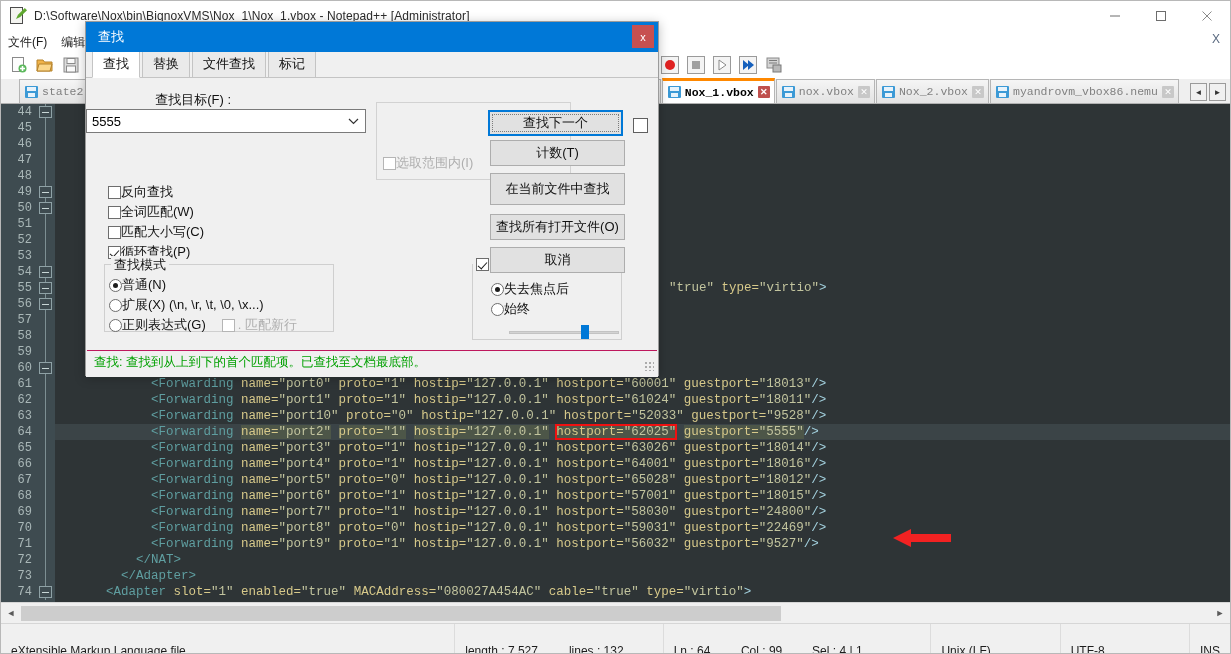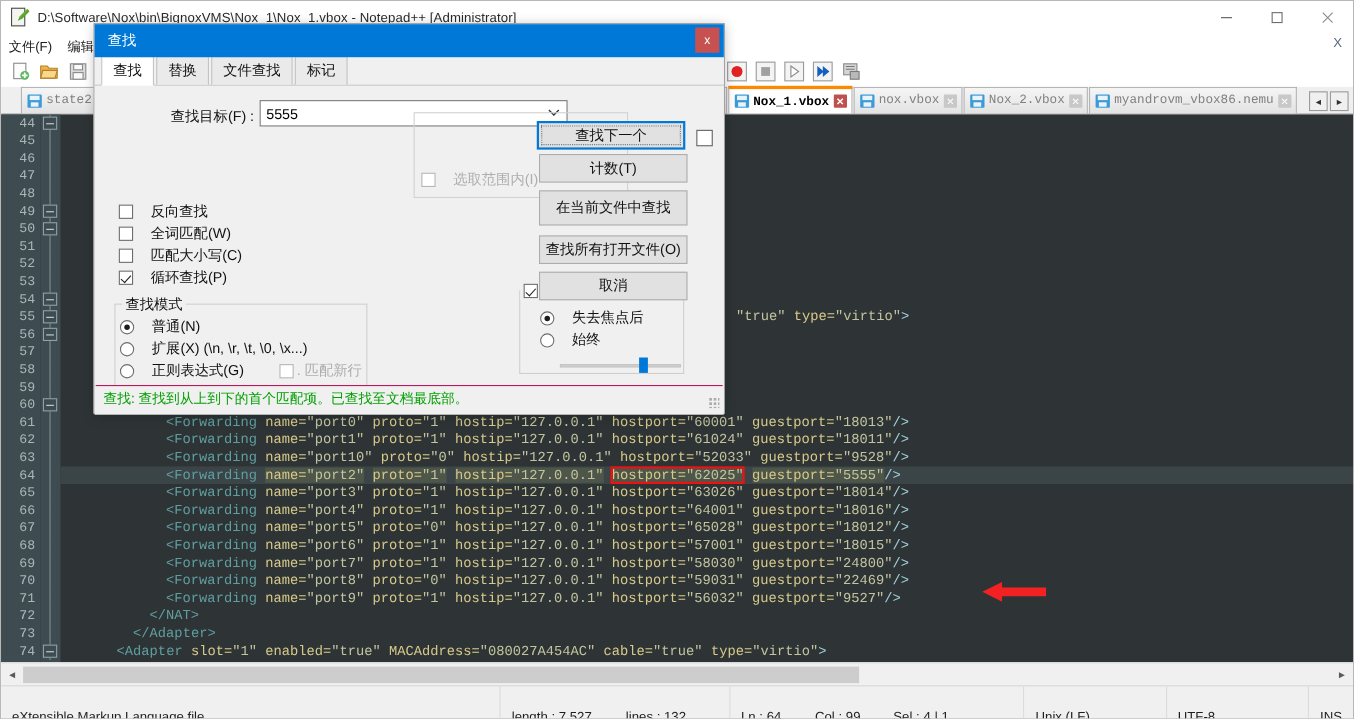--- a/index.html
+++ b/index.html
@@ -214,21 +214,21 @@
   .dlg-tab {
     font-size: 13px; color: #111; padding: 3px 10px 4px;
     border: 1px solid #c4c4c4; border-bottom: none; background: #eaeaea;
     margin-right: 2px;
   }
   .dlg-tab.active { background: #ffffff; border-bottom: 1px solid #ffffff; margin-bottom: -1px; }
   .dlg-body { position: relative; height: 299px; background: #f0f0f0; }
 
   .row-find {
     position: absolute; left: 0; top: 13px; width: 100%;
-    display: flex; align-items: flex-end;
+    display: flex; align-items: flex-start; flex-direction: column;
   }
   .lbl-find { width: 150px; text-align: right; font-size: 13px; color: #111; padding-right: 5px; }
   .combo {
     width: 280px; height: 24px; background: #ffffff; border: 1px solid #7a7a7a;
     display: flex; align-items: center; position: relative;
     font-size: 13px; color: #000; padding-left: 5px;
   }
   .combo .chev {
     position: absolute; right: 6px; top: 6px; color: #444; font-size: 10px;
   }
@@ -244,28 +244,27 @@
   .checkbox.dim { border-color: #b5b5b5; }
   .radio {
     width: 13px; height: 13px; border: 1px solid #6d6d6d; border-radius: 50%;
     background: #ffffff; display: inline-block; position: relative; flex: none;
   }
   .radio.on::after {
     content: ""; position: absolute; left: 3px; top: 3px; width: 5px; height: 5px;
     border-radius: 50%; background: #1d1d1d;
   }
 
-  .cb-row { display: flex; align-items: center; gap: 16px; font-size: 13px; color: #111; height: 20px; }
+  .cb-row { display: flex; align-items: center; gap: 0; font-size: 13px; color: #111; height: 20px; }
   .cb-row.dimtext { color: #aeaeae; }
 
   .opt-left { position: absolute; left: 22px; top: 104px; }
   .group {
-    position: absolute; left: 18px; top: 186px; width: 230px; height: 88px;
+    position: absolute; left: 18px; top: 186px; width: 230px; height: 68px;
     border: 1px solid #cfcfcf;
-    margin-top: 12px;
   }
   .group > .gtitle {
     position: absolute; left: 6px; top: -9px; background: #f0f0f0;
     font-size: 13px; color: #111; padding: 0 3px;
   }
   .group .inner { padding: 10px 0 0 4px; }
 
   .transp {
     position: absolute; left: 386px; top: 186px; width: 150px; height: 76px;
     border: 1px solid #cfcfcf;

